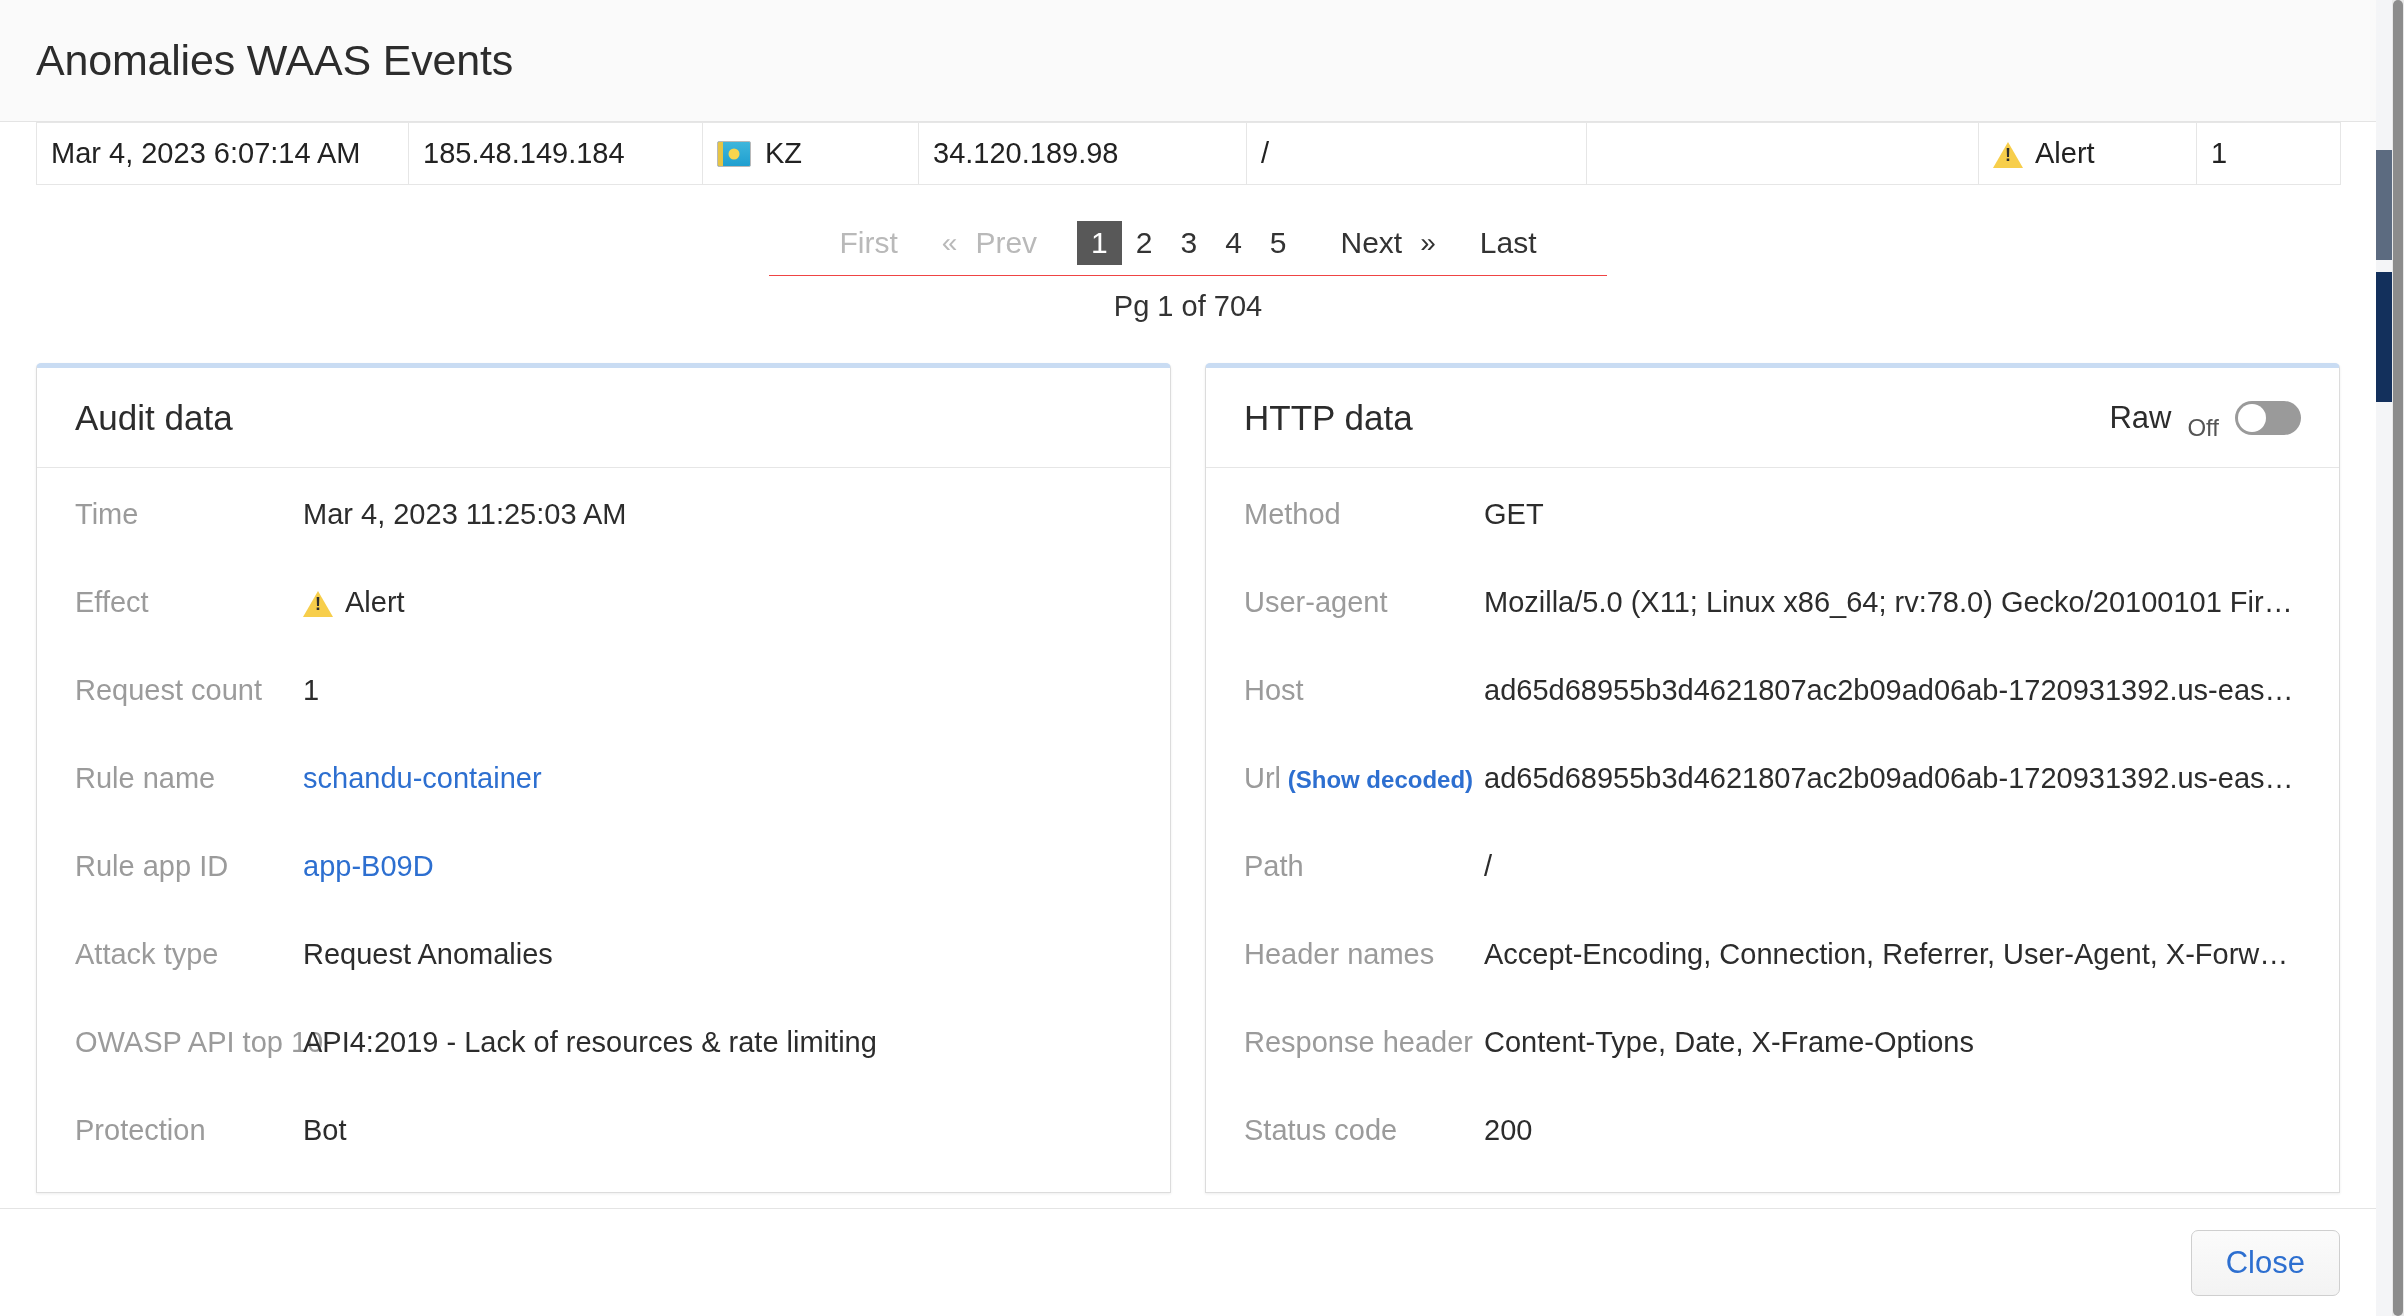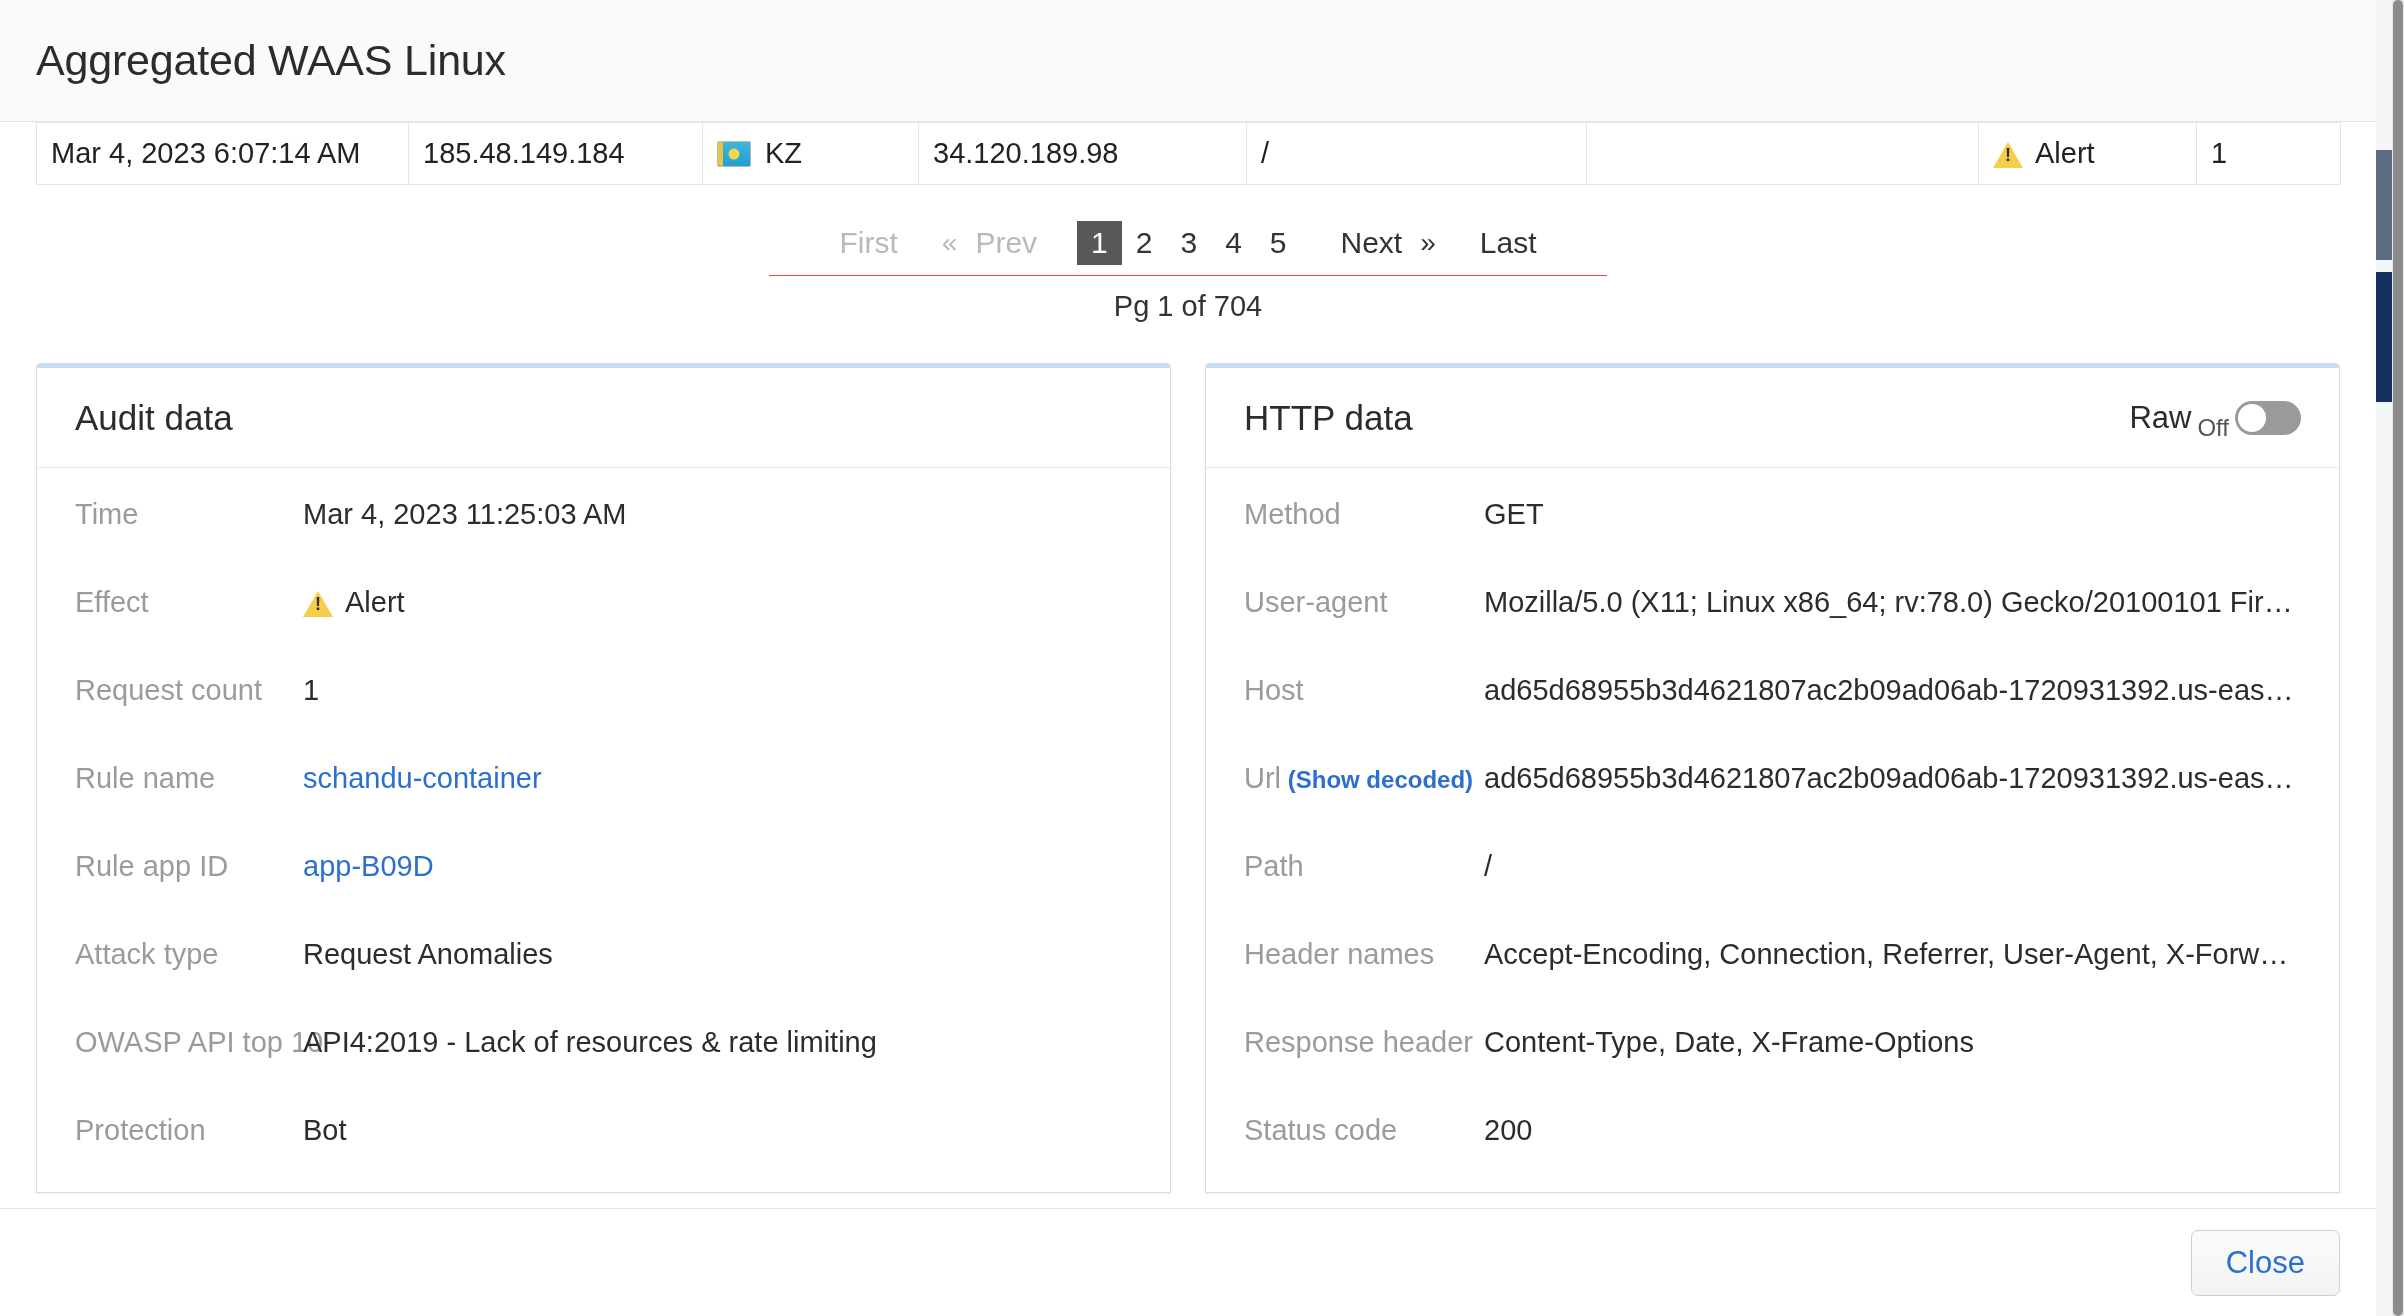--- a/index.html
+++ b/index.html
@@ -205,21 +205,21 @@
     flex: 0 0 auto;
   }
   .panel-title {
     font-size: 35px;
     color: #2c2c2c;
   }
   .panel-head-right {
     margin-left: auto;
     display: flex;
     align-items: center;
-    gap: 6px;
+    gap: 16px;
   }
   .raw-label { font-size: 31px; color: #2c2c2c; }
   .raw-state { font-size: 24px; color: #555; margin-top: 20px; }
   .toggle {
     width: 66px; height: 34px;
     background: #9a9a9a;
     border-radius: 17px;
     position: relative;
     cursor: pointer;
   }
@@ -293,21 +293,21 @@
   <div id="bg-navy2"></div>
   <div id="bg-navy"></div>
   <div id="bg-scroll-track">
     <div id="bg-scroll-thumb"></div>
   </div>
 </div>
 
 <div id="modal">
 
   <div id="modal-header">
-    <div id="modal-title">Aggregated WAAS Linux</div>
+    <div id="modal-title">Anomalies WAAS Events</div>
   </div>
 
   <div id="table-wrap">
     <table class="evt">
       <tbody>
         <tr>
           <td class="c-time">Mar 4, 2023 6:07:14 AM</td>
           <td class="c-srcip">185.48.149.184</td>
           <td class="c-country">
             <span class="flag"><span class="lstrip"></span><span class="sun"></span></span><span>KZ</span>

